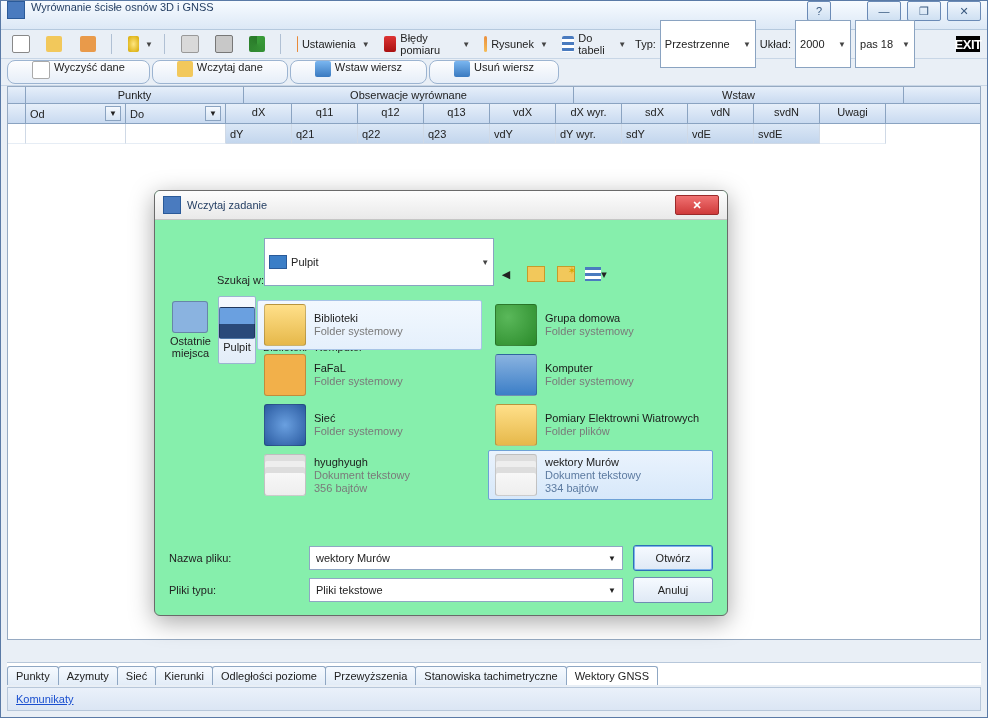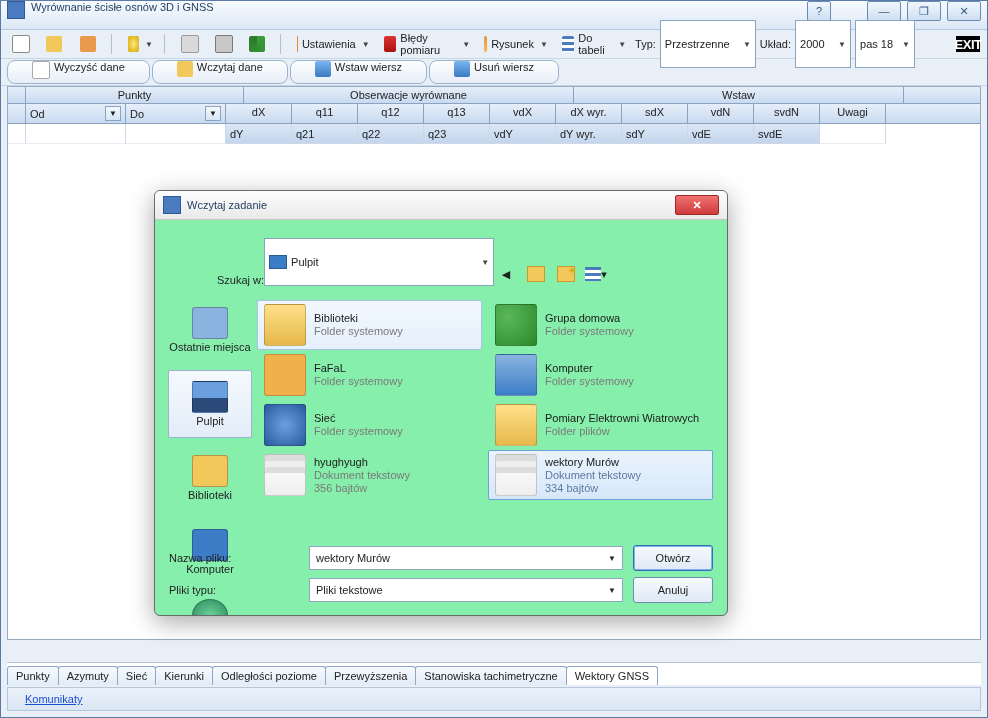--- a/index.html
+++ b/index.html
@@ -22,34 +22,34 @@
 .grid-hdr{display:grid;grid-template-columns:18px 100px 100px repeat(12,66px) 78px;background:linear-gradient(#e6effa,#c9daf0);border-bottom:1px solid #8aa3c1}
 .grid-hdr2{display:grid;grid-template-columns:18px 218px 330px 330px 78px;background:linear-gradient(#e6effa,#c9daf0);border-bottom:1px solid #8aa3c1}
 .gh{border-right:1px solid #8aa3c1;padding:2px 4px;text-align:center;font-size:11px;white-space:nowrap;overflow:hidden}
 .grid-body{background:#fff}
 .grid-row{display:grid;grid-template-columns:18px 100px 100px repeat(12,66px) 78px}
 .gc{border-right:1px solid #cfd9e6;border-bottom:1px solid #cfd9e6;padding:2px 4px;height:15px;font-size:11px;background:linear-gradient(#dbe7f6,#c3d6ed);white-space:nowrap;overflow:hidden;display:flex;align-items:center}
 .gc.w{background:#fff;border-bottom-color:#e6edf5}
 .tabs-row{position:absolute;left:6px;right:6px;bottom:32px;height:22px;display:flex;align-items:flex-end;background:#fff;border-top:1px solid #b7c7da}
 .tab{padding:3px 8px;border:1px solid #8fa7c3;border-bottom:none;background:linear-gradient(#f6faff,#e2ecf7);border-radius:3px 3px 0 0;margin-right:-1px;cursor:pointer}
 .tab.active{background:#fff;position:relative;z-index:2}
-.status{position:absolute;left:6px;right:6px;bottom:6px;height:22px;background:linear-gradient(#eaf1fa,#dbe6f4);border:1px solid #b7c7da;display:flex;align-items:center;padding:0 17px}
+.status{position:absolute;left:6px;right:6px;bottom:6px;height:22px;background:linear-gradient(#eaf1fa,#dbe6f4);border:1px solid #b7c7da;display:flex;align-items:center;padding:0 8px}
 .status a{color:#1a4fcf;text-decoration:underline;cursor:pointer}
 
 .dialog{position:absolute;left:154px;top:190px;width:572px;height:424px;background:#86efac;border:1px solid #6a6a6a;box-shadow:0 6px 24px rgba(0,0,0,0.35);border-radius:6px;overflow:hidden}
 .dlg-title{height:28px;background:linear-gradient(#fdfdfd,#e9e9e9);border-bottom:1px solid #c5c5c5;display:flex;align-items:center;padding:0 8px;gap:6px}
 .dlg-title .t{flex:1;color:#1f3a5f}
 .dlg-close{width:42px;height:18px;background:linear-gradient(#f07272,#cf3a3a);border:1px solid #9a2a2a;border-radius:2px;color:#fff;display:flex;align-items:center;justify-content:center;font-weight:bold;cursor:pointer}
 .dlg-body{padding:10px 14px 12px 14px}
 .lookin{display:flex;align-items:flex-end;gap:0;margin:8px 0 10px 48px}
 .lookin .combo{flex:1;max-width:220px}
 .dlg-icons{display:flex;gap:6px}
 .dlg-icons .ib{width:22px;height:22px;border:1px solid transparent;border-radius:2px;display:flex;align-items:center;justify-content:center;cursor:pointer}
 .dlg-main{display:flex;gap:6px}
-.places{width:82px;display:flex;flex-direction:column;align-items:center;gap:6px}
+.places{width:82px;display:flex;flex-direction:row;gap:6px}
 .place{width:82px;height:66px;display:flex;flex-direction:column;align-items:center;justify-content:center;gap:2px;cursor:pointer;border:1px solid transparent;border-radius:2px}
 .place.active{border-color:#9cb4d1;background:linear-gradient(#f5f9fe,#e3edf8)}
 .place .pi{width:34px;height:30px}
 .files{flex:1;border:0;padding:4px 0;display:grid;grid-template-columns:1fr 1fr;grid-auto-rows:50px;column-gap:6px;row-gap:0;align-content:start}
 .file-item{display:flex;gap:8px;align-items:center;padding:4px 6px;border:1px solid transparent;border-radius:2px;cursor:pointer}
 .file-item.sel{border-color:#6ea1d6;background:linear-gradient(#eaf3fd,#d7e8fa)}
 .file-item.selinput{border-color:#a7c4e6;background:linear-gradient(#f2f8fe,#e5f0fc)}
 .file-item .fi{width:40px;height:40px;flex-shrink:0}
 .file-item .ft{line-height:13px}
 .file-item .fn{color:#1a1a1a}

